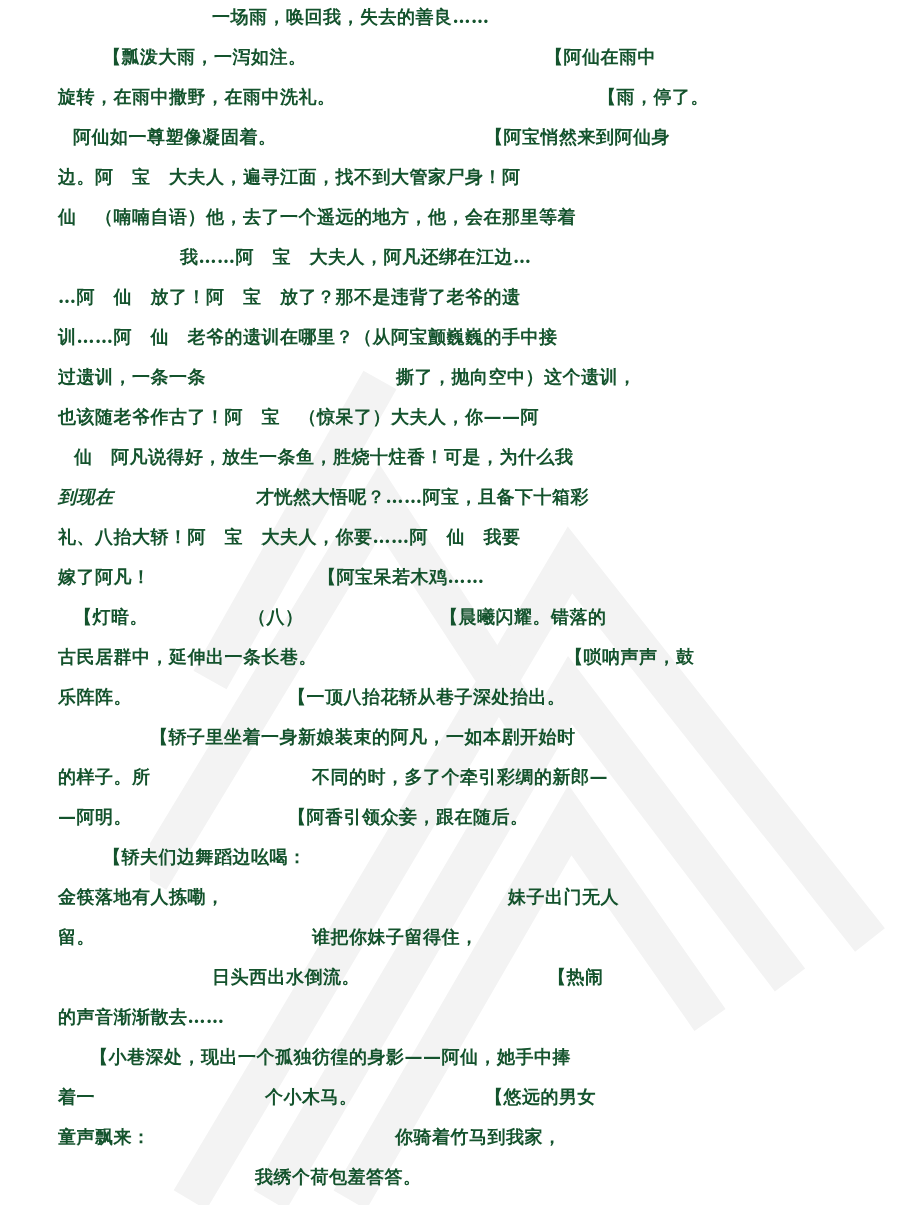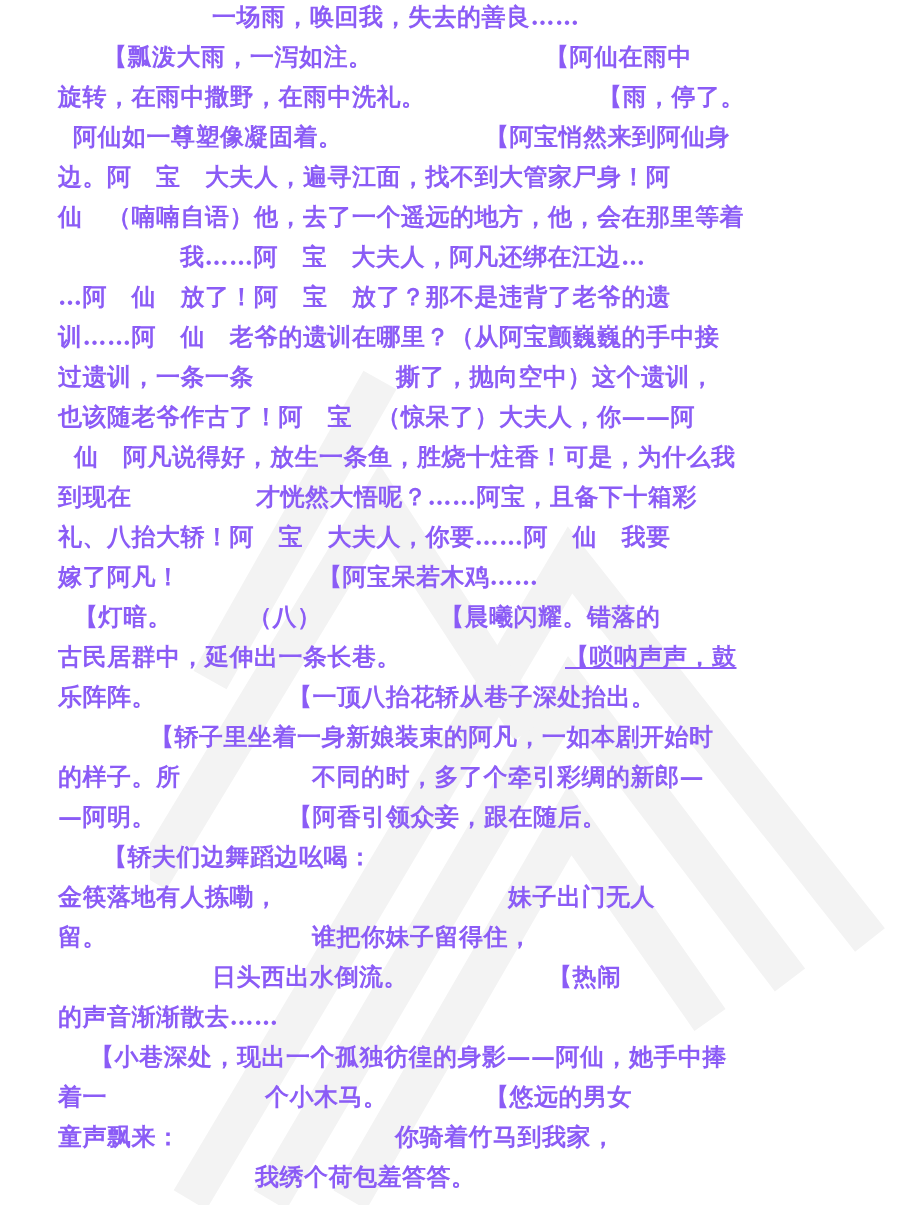--- a/index.html
+++ b/index.html
@@ -3,23 +3,23 @@
   <meta charset="utf-8">
   <style>
     html, body { margin: 0; padding: 0; background: #ffffff; }
     body { width: 900px; height: 1205px; position: relative; overflow: hidden; }
     .watermark { position: absolute; left: 150px; top: 120px; width: 760px; height: 1100px; pointer-events: none; }
     .page { position: absolute; left: 0; top: 0; width: 900px; height: 1205px; }
     .line {
       position: absolute;
       white-space: pre;
       font-family: "DejaVu Serif", "Liberation Serif", serif;
-      font-size: 24px;
+      font-size: 18px;
       font-weight: bold;
-      color: #8b5cf6;
+      color: #14532d;
       line-height: 30px;
       letter-spacing: 0.5px;
     }
   </style>
 </head>
 <body>
 
 <svg class="watermark" viewBox="0 0 760 1100" xmlns="http://www.w3.org/2000/svg">
   <g fill="none" stroke="#f3f3f3" stroke-width="38" stroke-linejoin="miter">
     <path d="M40 1080 L420 440 L720 820"></path>
@@ -40,30 +40,30 @@
     <div class="line" style="left: 485px; top: 122px;">【阿宝悄然来到阿仙身</div>
     <div class="line" style="left: 58px; top: 162px;">边。阿　宝　大夫人，遍寻江面，找不到大管家尸身！阿</div>
     <div class="line" style="left: 58px; top: 202px;">仙　（喃喃自语）他，去了一个遥远的地方，他，会在那里等着</div>
     <div class="line" style="left: 180px; top: 242px;">我……阿　宝　大夫人，阿凡还绑在江边…</div>
     <div class="line" style="left: 58px; top: 282px;">…阿　仙　放了！阿　宝　放了？那不是违背了老爷的遗</div>
     <div class="line" style="left: 58px; top: 322px;">训……阿　仙　老爷的遗训在哪里？（从阿宝颤巍巍的手中接</div>
     <div class="line" style="left: 58px; top: 362px;">过遗训，一条一条</div>
     <div class="line" style="left: 396px; top: 362px;">撕了，抛向空中）这个遗训，</div>
     <div class="line" style="left: 58px; top: 402px;">也该随老爷作古了！阿　宝　（惊呆了）大夫人，你——阿</div>
     <div class="line" style="left: 74px; top: 442px;">仙　阿凡说得好，放生一条鱼，胜烧十炷香！可是，为什么我</div>
-    <div class="line" style="left: 58px; top: 482px;">到现在</div>
+    <div class="line" style="left: 58px; top: 482px; font-style: italic;">到现在</div>
     <div class="line" style="left: 256px; top: 482px;">才恍然大悟呢？……阿宝，且备下十箱彩</div>
     <div class="line" style="left: 58px; top: 522px;">礼、八抬大轿！阿　宝　大夫人，你要……阿　仙　我要</div>
     <div class="line" style="left: 58px; top: 562px;">嫁了阿凡！</div>
     <div class="line" style="left: 318px; top: 562px;">【阿宝呆若木鸡……</div>
     <div class="line" style="left: 74px; top: 602px;">【灯暗。</div>
     <div class="line" style="left: 248px; top: 602px;">（八）</div>
     <div class="line" style="left: 440px; top: 602px;">【晨曦闪耀。错落的</div>
     <div class="line" style="left: 58px; top: 642px;">古民居群中，延伸出一条长巷。</div>
-    <div class="line" style="left: 565px; top: 642px; text-decoration: underline;">【唢呐声声，鼓</div>
+    <div class="line" style="left: 565px; top: 642px;">【唢呐声声，鼓</div>
     <div class="line" style="left: 58px; top: 682px;">乐阵阵。</div>
     <div class="line" style="left: 150px; top: 722px;">【轿子里坐着一身新娘装束的阿凡，一如本剧开始时</div>
     <div class="line" style="left: 288px; top: 682px;">【一顶八抬花轿从巷子深处抬出。</div>
     <div class="line" style="left: 58px; top: 762px;">的样子。所</div>
     <div class="line" style="left: 312px; top: 762px;">不同的时，多了个牵引彩绸的新郎—</div>
     <div class="line" style="left: 58px; top: 802px;">—阿明。</div>
     <div class="line" style="left: 288px; top: 802px;">【阿香引领众妾，跟在随后。</div>
     <div class="line" style="left: 103px; top: 842px;">【轿夫们边舞蹈边吆喝：</div>
     <div class="line" style="left: 58px; top: 882px;">金筷落地有人拣嘞，</div>
     <div class="line" style="left: 508px; top: 882px;">妹子出门无人</div>

